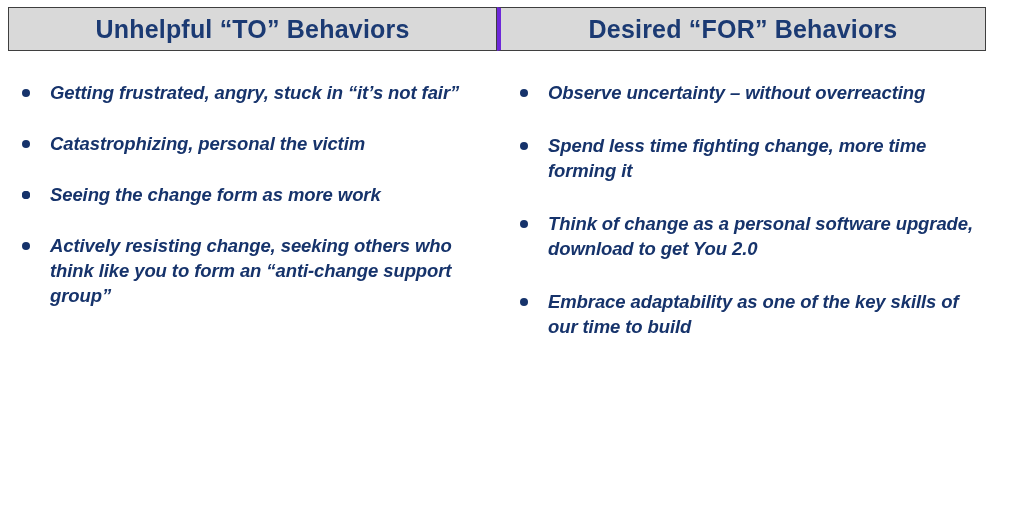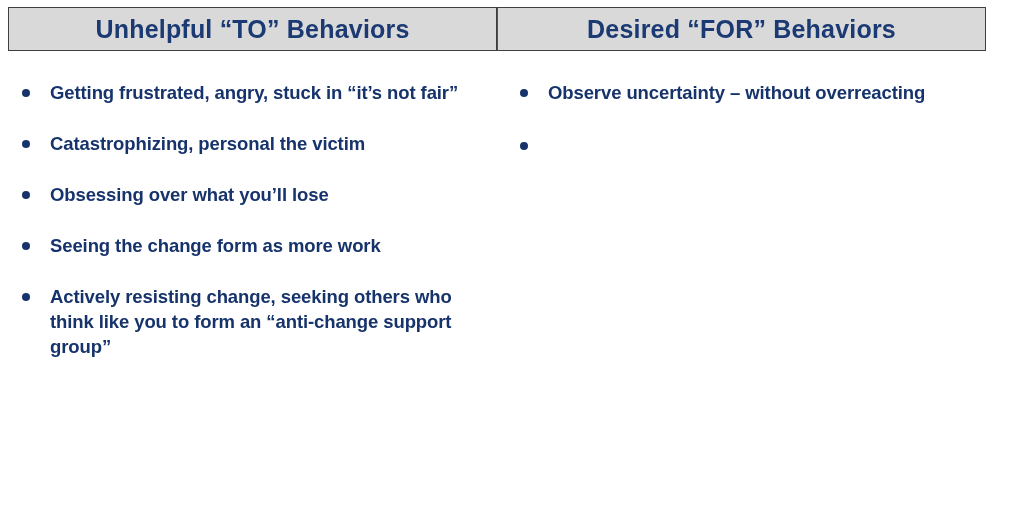--- a/index.html
+++ b/index.html
@@ -40,21 +40,21 @@
     height: 44px;
     box-sizing: border-box;
     background: #d9d9d9;
     border: 1px solid #3f3f3f;
     display: flex;
     align-items: center;
     justify-content: center;
   }
 
   .header-cell + .header-cell {
-    border-left: 1px solid #6d28d9;
+    border-left: 4px solid #6d28d9;
   }
 
   .header-title {
     color: #1b3a73;
     font-family: "Liberation Sans", sans-serif;
     font-weight: bold;
     font-size: 25px;
     line-height: 1;
     letter-spacing: 0.2px;
     white-space: nowrap;
@@ -99,20 +99,21 @@
   li.bullet-item {
     position: relative;
     margin: 0 0 26px 0;
     padding-left: 38px;
     color: #16336b;
     font-family: "Liberation Sans", sans-serif;
     font-weight: bold;
     font-size: 18.5px;
     line-height: 25px;
     letter-spacing: -0.1px;
+    font-style: italic;
   }
 
   li.bullet-item:last-child {
     margin-bottom: 16px;
   }
 
   li.bullet-item .bullet-dot {
     position: absolute;
     left: 10px;
     top: 9px;
@@ -152,39 +153,47 @@
         <li class="bullet-item">
           <span class="bullet-dot"></span>
           <span>Getting frustrated, angry, stuck in “it’s not fair”</span>
         </li>
         <li class="bullet-item">
           <span class="bullet-dot"></span>
           <span>Catastrophizing, personal the victim</span>
         </li>
         <li class="bullet-item">
           <span class="bullet-dot"></span>
-          <span>Obsessing over what you’ll lose</span>
         </li>
         <li class="bullet-item">
           <span class="bullet-dot"></span>
           <span>Seeing the change form as more work</span>
         </li>
         <li class="bullet-item">
           <span class="bullet-dot"></span>
           <span>Actively resisting change, seeking others who think like you to form an “anti-change support group”</span>
         </li>
       </ul>
     </div>
 
     <div class="column column-right">
       <ul class="bullets">
         <li class="bullet-item">
           <span class="bullet-dot"></span>
           <span>Observe uncertainty – without overreacting</span>
         </li>
         <li class="bullet-item">
           <span class="bullet-dot"></span>
+          <span>Spend less time fighting change, more time forming it</span>
+        </li>
+        <li class="bullet-item">
+          <span class="bullet-dot"></span>
+          <span>Think of change as a personal software upgrade, download to get You 2.0</span>
+        </li>
+        <li class="bullet-item">
+          <span class="bullet-dot"></span>
+          <span>Embrace adaptability as one of the key skills of our time to build</span>
         </li>
       </ul>
     </div>
 
   </div>
 </div>
 
 </body></html>

